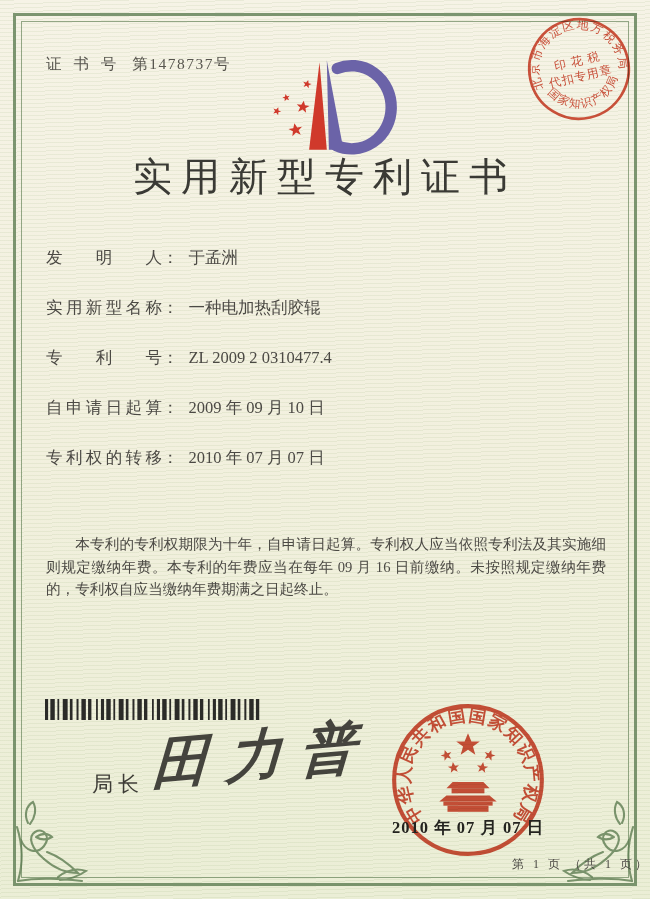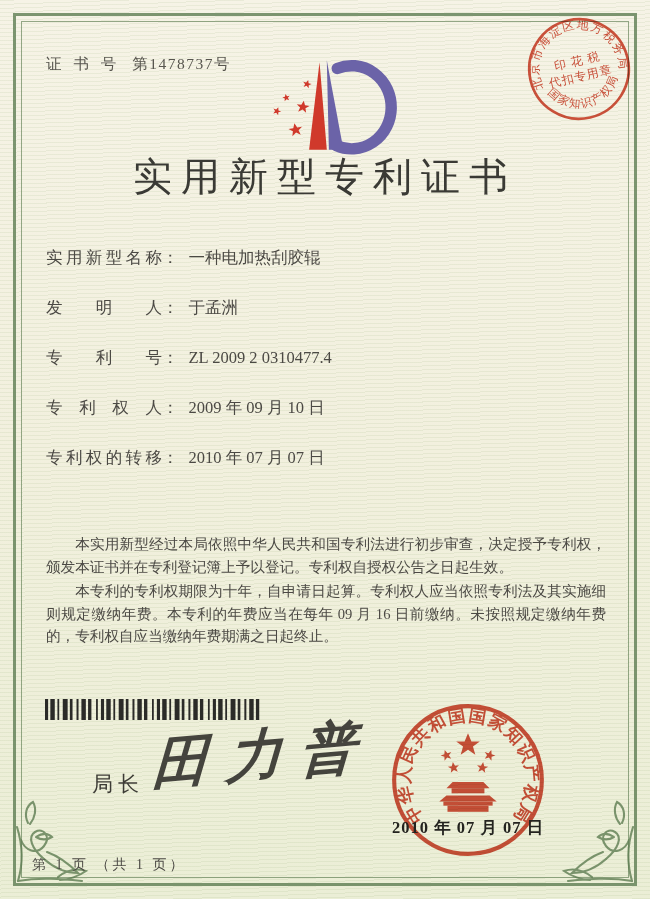--- a/index.html
+++ b/index.html
@@ -35,22 +35,22 @@
     color:var(--ink);text-align:justify;}
   .barcode{position:absolute;left:45px;top:699px;width:222px;height:21px;}
   .barcode svg{width:100%;height:100%;fill:#2b2b28;}
   .sig-title{position:absolute;left:92px;top:770px;font-size:21px;letter-spacing:5px;color:#3c3b35;}
   .sig-name{position:absolute;left:152px;top:718px;font-size:56px;font-weight:600;font-style:italic;
     letter-spacing:18px;color:var(--signature_ink);transform:rotate(-5deg) skewX(-8deg);opacity:.88;}
   .big-seal{position:absolute;left:388px;top:700px;width:160px;height:160px;
     mix-blend-mode:multiply;opacity:.93;}
   .seal-date{position:absolute;left:392px;top:817px;font-size:16.5px;color:#23231f;
     letter-spacing:1px;font-weight:600;}
-  .footer{position:absolute;left:0;right:0;top:856px;text-align:left;
-    font-size:14px;letter-spacing:3px;color:var(--ink);margin-left:32px;}
+  .footer{position:absolute;left:0;right:0;top:856px;text-align:right;
+    font-size:12px;letter-spacing:3px;color:var(--ink);}
   .seal-text{fill:var(--seal_red);font-family:"Liberation Serif","DejaVu Serif",serif;}
 </style>
 </head>
 <body>
 
 <div class="page">
 
   <div class="frame-outer"></div>
   <div class="frame-inner"></div>
 
@@ -111,38 +111,37 @@
       <use href="#lstar" transform="translate(37,51) scale(0.62) rotate(8)"></use>
       <use href="#lstar" transform="translate(12,55) scale(0.40) rotate(20)"></use>
       <use href="#lstar" transform="translate(30,73) scale(0.66) rotate(-10)"></use>
     </g>
   </svg>
 
   <h1 class="title">实用新型专利证书</h1>
 
   <div class="fields">
     <div class="field">
+      <span class="lbl">发明人</span><span class="sep">：</span><span>于孟洲</span>
+    </div>
+    <div class="field">
       <span class="lbl">实用新型名称</span><span class="sep">：</span><span>一种电加热刮胶辊</span>
     </div>
     <div class="field">
-      <span class="lbl">发明人</span><span class="sep">：</span><span>于孟洲</span>
-    </div>
-    <div class="field">
       <span class="lbl">专利号</span><span class="sep">：</span><span>ZL 2009 2 0310477.4</span>
     </div>
     <div class="field">
-      <span class="lbl">专利权人</span><span class="sep">：</span><span>2009 年 09 月 10 日</span>
+      <span class="lbl">自申请日起算</span><span class="sep">：</span><span>2009 年 09 月 10 日</span>
     </div>
     <div class="field">
       <span class="lbl">专利权的转移</span><span class="sep">：</span><span>2010 年 07 月 07 日</span>
     </div>
   </div>
 
   <div class="paras">
-    <p>本实用新型经过本局依照中华人民共和国专利法进行初步审查，决定授予专利权，颁发本证书并在专利登记簿上予以登记。专利权自授权公告之日起生效。</p>
     <p>本专利的专利权期限为十年，自申请日起算。专利权人应当依照专利法及其实施细则规定缴纳年费。本专利的年费应当在每年 09 月 16 日前缴纳。未按照规定缴纳年费的，专利权自应当缴纳年费期满之日起终止。</p>
   </div>
 
   <div class="barcode">
     <svg viewBox="0 0 100 20" preserveAspectRatio="none">
         <rect x="0" y="0" width="1.4" height="20"></rect>
         <rect x="2.4" y="0" width="2" height="20"></rect>
         <rect x="5.6000000000000005" y="0" width="0.8" height="20"></rect>
         <rect x="8" y="0" width="2.2" height="20"></rect>
         <rect x="11.2" y="0" width="1.2" height="20"></rect>

